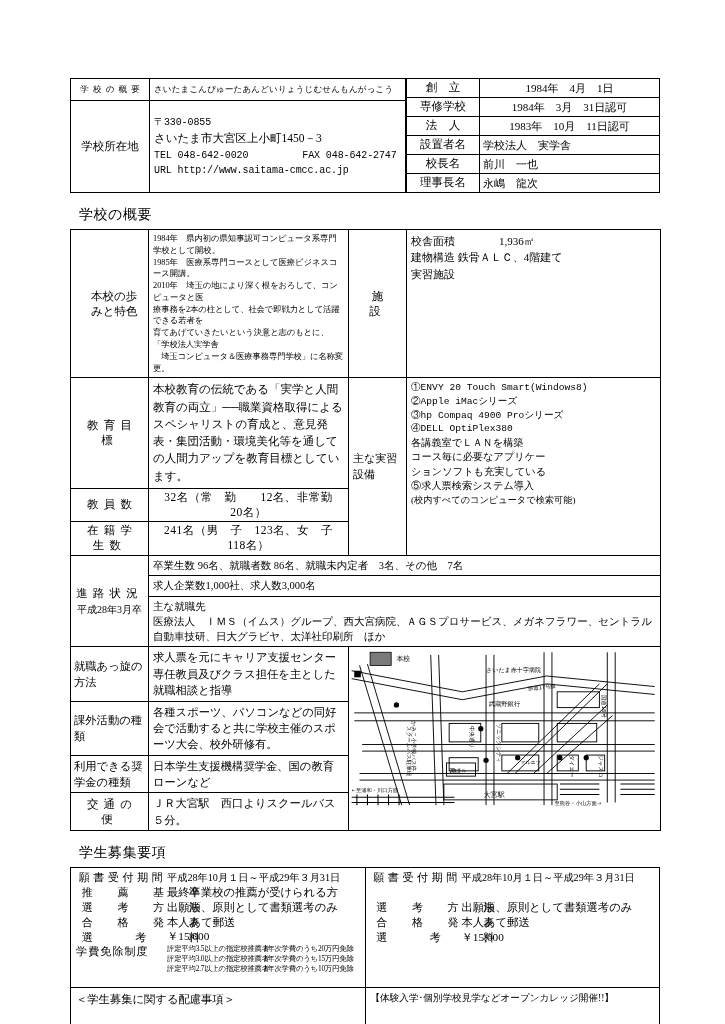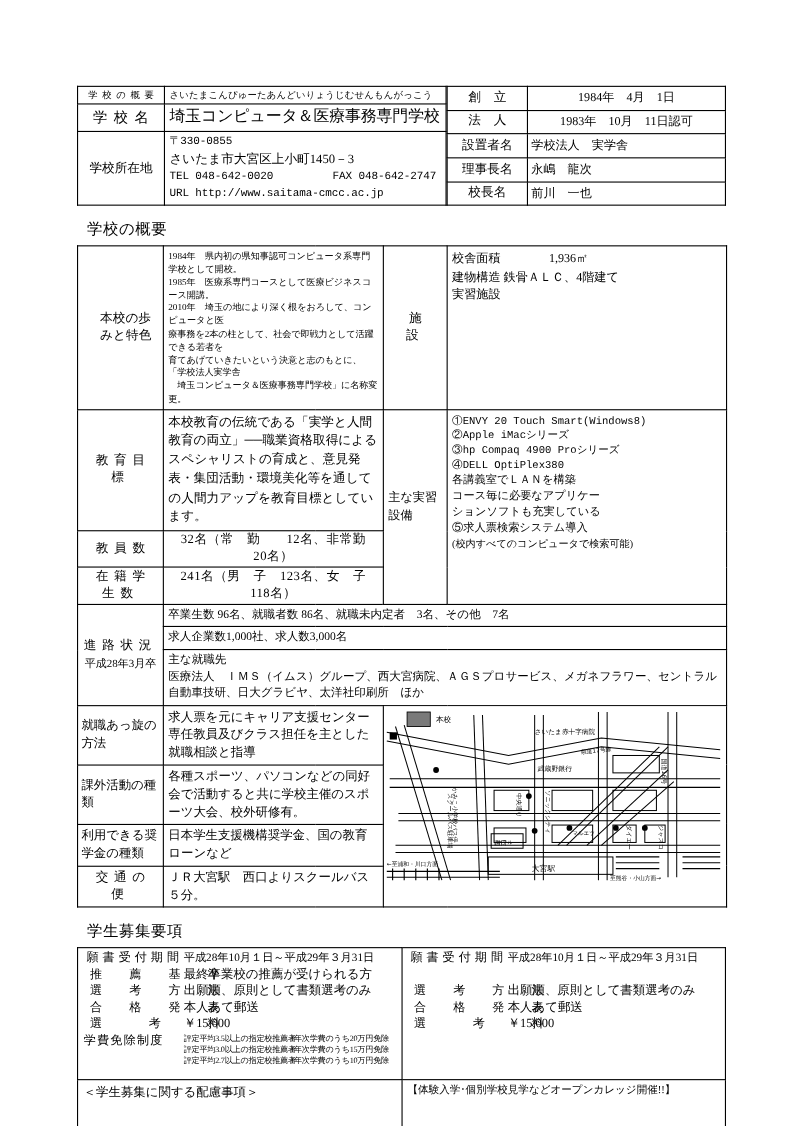--- a/index.html
+++ b/index.html
@@ -205,24 +205,20 @@
 <div class="page">
 
   <div class="top-wrap">
 
     <div class="top-left">
       <table>
         <tbody>
             <tr>
           <td class="furi-lbl" style="width:72px;height:13px;">学校の概要</td>
           <td class="furi">さいたまこんぴゅーたあんどいりょうじむせんもんがっこう</td>
-        </tr>
-        <tr>
-          <td class="name-lbl" style="height:22px;">学校名</td>
-          <td class="schoolname">埼玉コンピュータ＆医療事務専門学校</td>
         </tr>
         <tr>
           <td class="lbl" style="height:62px;">学校所在地</td>
           <td class="addr-block">
             <div class="ln-mono">〒330-0855</div>
             <div class="ln-jp">さいたま市大宮区上小町1450－3</div>
             <div class="ln-mono">
               <span>TEL</span>
               <span>048-642-0020</span>
               <span class="telfax-gap"></span>
@@ -240,34 +236,38 @@
     </div>
 
     <div class="top-right">
       <table>
         <tbody>
             <tr>
           <td class="lbl" style="width:66px;height:16px;">創　立</td>
           <td class="ctr">1984年　4月　1日</td>
         </tr>
         <tr>
+          <td class="lbl" style="height:16px;">専修学校</td>
+          <td class="ctr">1984年　3月　31日認可</td>
+        </tr>
+        <tr>
           <td class="lbl" style="height:16px;">法　人</td>
           <td class="ctr">1983年　10月　11日認可</td>
         </tr>
         <tr>
           <td class="lbl" style="height:16px;font-family:Liberation Serif, serif;">設置者名</td>
           <td>学校法人　実学舎</td>
         </tr>
         <tr>
+          <td class="lbl" style="height:16px;">校長名</td>
+          <td>前川　一也</td>
+        </tr>
+        <tr>
           <td class="lbl" style="height:16px;">理事長名</td>
           <td>永嶋　龍次</td>
-        </tr>
-        <tr>
-          <td class="lbl" style="height:16px;">校長名</td>
-          <td>前川　一也</td>
         </tr>
       </tbody>
         </table>
     </div>
   </div>
 
   <div class="section-title">学校の概要</div>
 
   <table>
     <colgroup>

